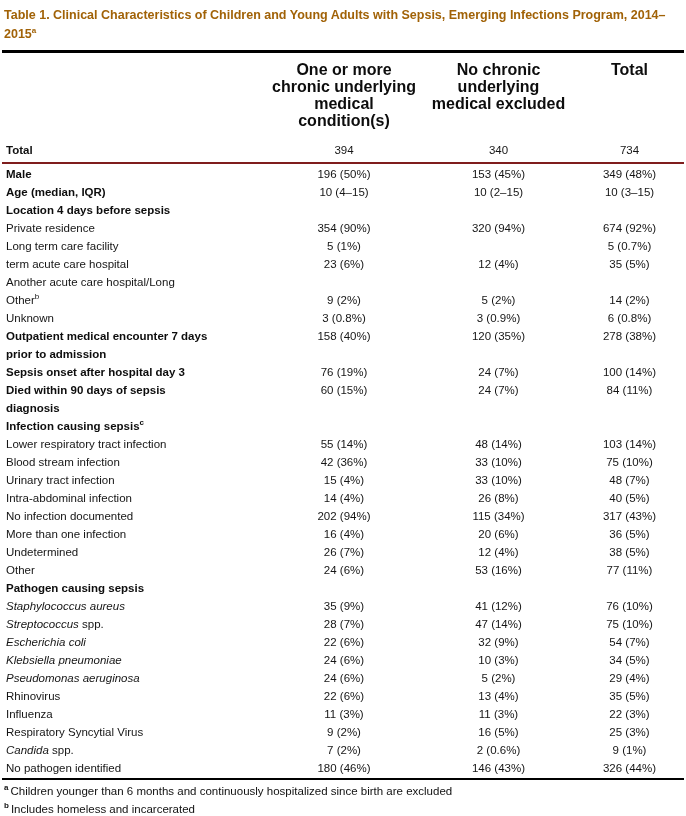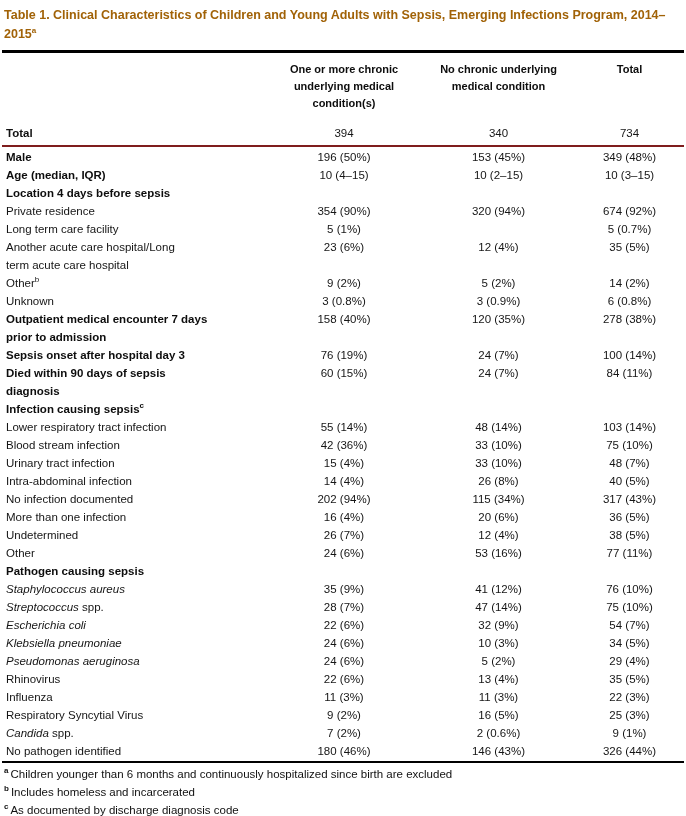--- a/index.html
+++ b/index.html
@@ -19,21 +19,21 @@
 
   .table-top { border-top: 3px solid #000; margin-top: 6px; padding-top: 8px; }
 
   .grid-row {
     display: grid;
     grid-template-columns: 262px 160px 149px 113px;
     align-items: start;
   }
 
   .hdr-cell {
-    font-weight: bold; font-size: 11px; line-height: 17px;
+    font-weight: bold; font-size: 16px; line-height: 17px;
     text-align: center; padding: 0 4px; color: #0d0d0d;
   }
 
   .total-row { margin-top: 12px; padding-bottom: 3px; font-size: 11.5px; line-height: 18px; }
   .total-row .label { font-weight: bold; padding-left: 4px; }
   .cell { text-align: center; font-size: 11.5px; line-height: 18px; color: #151515; }
 
   .tbody {
     border-top: 2px solid #7f1d1d;
     border-bottom: 2px solid #000;
@@ -55,21 +55,21 @@
 <div class="page">
 
   <div class="title">
     <span>Table 1. Clinical Characteristics of Children and Young Adults with Sepsis, Emerging Infections Program, 2014–2015</span><sup>a</sup>
   </div>
 
   <div class="table-top">
     <div class="grid-row">
       <div class="hdr-cell"></div>
       <div class="hdr-cell">One or more chronic underlying medical condition(s)</div>
-      <div class="hdr-cell">No chronic underlying medical condition</div>
+      <div class="hdr-cell">No chronic underlying medical excluded</div>
       <div class="hdr-cell">Total</div>
     </div>
     <div class="grid-row total-row">
       <div class="label">Total</div>
       <div class="cell">394</div>
       <div class="cell">340</div>
       <div class="cell">734</div>
     </div>
   </div>
 
@@ -109,22 +109,22 @@
       <div class="grid-row row item">
         <div class="label">
           <div class="line"><span>Long term care facility</span></div>
         </div>
         <div class="cell">5 (1%)</div>
         <div class="cell"></div>
         <div class="cell">5 (0.7%)</div>
       </div>
       <div class="grid-row row item">
         <div class="label">
+          <div class="line"><span>term acute care hospital</span></div>
           <div class="line"><span>Another acute care hospital/Long</span></div>
-          <div class="line"><span>term acute care hospital</span></div>
         </div>
         <div class="cell">23 (6%)</div>
         <div class="cell">12 (4%)</div>
         <div class="cell">35 (5%)</div>
       </div>
       <div class="grid-row row item">
         <div class="label">
           <div class="line"><span>Other</span><sup>b</sup></div>
         </div>
         <div class="cell">9 (2%)</div>

